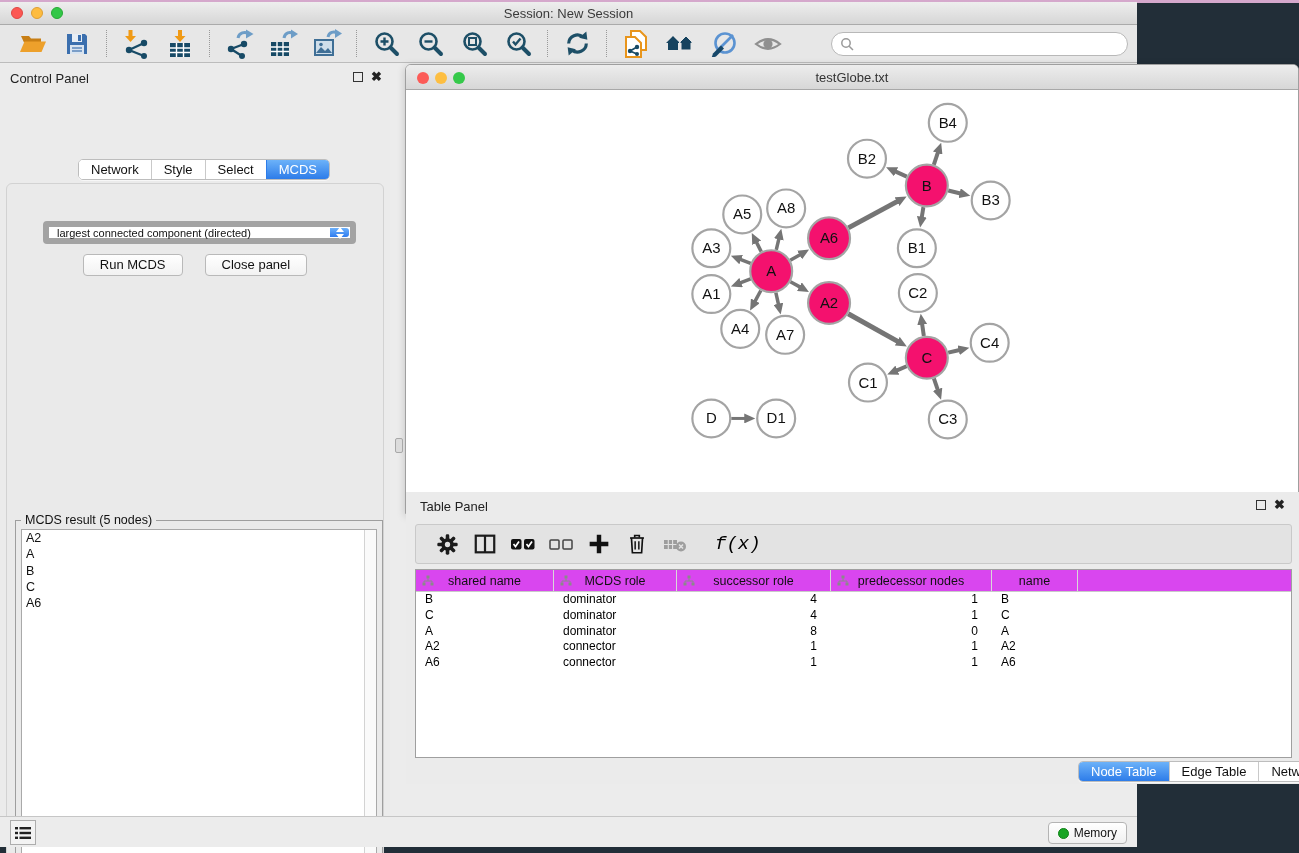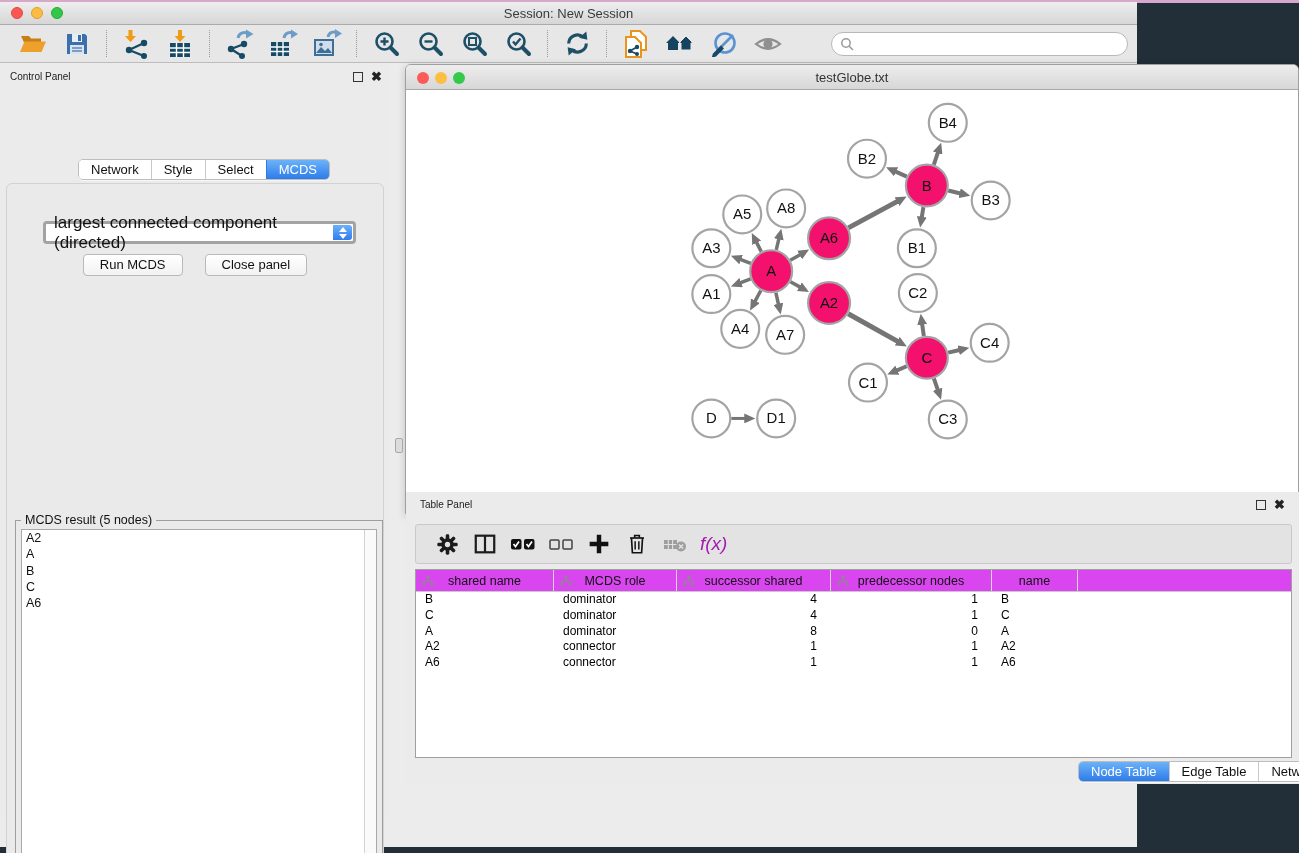--- a/index.html
+++ b/index.html
@@ -21,35 +21,35 @@
   
   .toolbar { position:relative; height:38px; background:#e7e7e7; border-bottom:1px solid #bcbcbc; display:flex; align-items:center; padding-left:11px; }
   .tb-icon { width:32px; height:32px; display:flex; align-items:center; justify-content:center; margin:0 6px; cursor:default; }
   .tb-sep { width:0; height:27px; border-left:1px dotted #999; margin:0 7px; }
   .search-box { position:absolute; right:9px; top:7px; width:297px; height:24px; background:#fff; border:1px solid #b8b8b8; border-radius:12px; display:flex; align-items:center; padding-left:8px; }
   .search-box input { border:none; outline:none; flex:1; font-size:12px; background:transparent; height:18px; }
 
   
   .control-panel { position:absolute; left:0; top:62px; width:390px; height:753px; background:#ebebeb; }
   .panel-titlebar { position:relative; height:30px; }
-  .panel-title { position:absolute; left:10px; top:7px; font-size:10px; color:#222; }
+  .panel-title { position:absolute; left:10px; top:7px; font-size:13px; color:#222; }
   .panel-ctrls { position:absolute; right:8px; top:7px; display:flex; gap:8px; align-items:center; }
   .float-glyph { width:10px; height:10px; border:1.6px solid #333; display:inline-block; }
   .close-glyph { font-size:13px; color:#222; line-height:12px; font-weight:bold; }
 
   .seg-bar { position:absolute; display:flex; border:1px solid #bdbdbd; border-radius:5px; overflow:hidden; background:#fff; height:21px; box-shadow:0 1px 0 rgba(255,255,255,.6); }
   .seg { padding:0 12px; font-size:13px; line-height:19px; color:#111; background:#fff; border-left:1px solid #c9c9c9; white-space:nowrap; }
   .seg:first-child { border-left:none; }
   .seg-active { background:linear-gradient(#6cb2f9,#2d7ce9); color:#fff; border-left-color:#2d7ce9; }
 
   .cp-tabs { left:78px; top:95px; }
 
   .cp-content { position:absolute; left:6px; top:119px; width:378px; height:686px; background:#eaeaea; border:1px solid #d2d2d2; border-radius:6px; }
   .opt-label { position:absolute; left:0; width:100%; top:16px; text-align:center; font-size:13px; color:#111; }
-  .criterion-select { position:absolute; left:36px; top:37px; width:313px; height:23px; background:#fff; border:3px solid #a3a3a3; border-radius:4px; display:flex; align-items:center; font-size:17px; color:#111; padding-left:8px; }
+  .criterion-select { position:absolute; left:36px; top:37px; width:313px; height:23px; background:#fff; border:6px solid #a3a3a3; border-radius:4px; display:flex; align-items:center; font-size:11px; color:#111; padding-left:8px; }
   .select-stepper { position:absolute; right:1px; top:1px; bottom:1px; width:19px; border-radius:0 3px 3px 0; background:linear-gradient(#6db1fb,#2f7cf0); display:flex; flex-direction:column; align-items:center; justify-content:center; gap:2px; }
   .chev-up { width:0; height:0; border-left:4px solid transparent; border-right:4px solid transparent; border-bottom:5px solid #fff; }
   .chev-down { width:0; height:0; border-left:4px solid transparent; border-right:4px solid transparent; border-top:5px solid #fff; }
   .cp-buttons { position:absolute; left:0; width:100%; top:70px; display:flex; justify-content:center; gap:22px; }
   .mac-button { background:linear-gradient(#ffffff,#f2f2f2); border:1px solid #b9b9b9; border-radius:4px; height:22px; padding:0 16px; font-size:13px; color:#111; line-height:20px; }
 
   .group-box { position:absolute; left:8px; top:336px; width:368px; height:344px; border:1px solid #9e9e9e; }
   .group-title { position:absolute; top:-8px; left:5px; background:#eaeaea; padding:0 4px; font-size:12.5px; color:#111; }
   .result-list { position:absolute; left:5px; top:8px; right:5px; bottom:6px; background:#fff; border:1px solid #a9a9a9; overflow:hidden; }
   .result-scroll { position:absolute; top:0; right:0; bottom:0; width:12px; border-left:1px solid #d3d3d3; background:#fafafa; }
@@ -64,21 +64,21 @@
   .net-canvas { position:absolute; left:0; top:25px; right:0; bottom:0; background:#fff; }
   .net-canvas svg { position:absolute; left:0; top:0; width:100%; height:100%; }
   .resize-corner { position:absolute; right:1px; bottom:1px; width:12px; height:12px; background:repeating-linear-gradient(315deg,#b5b5b5 0 1px,transparent 1px 4px); }
   .v-grip { position:absolute; left:395px; top:436px; width:8px; height:15px; background:#dcdcdc; border:1px solid #a8a8a8; border-radius:2px; }
   .h-grip { position:absolute; left:844px; top:512px; width:14px; height:7px; background:#dcdcdc; border:1px solid #a8a8a8; border-radius:2px; }
 
   
   .table-panel { position:absolute; left:406px; top:490px; width:893px; height:292px; background:#ebebeb; }
   .tp-toolbar { position:absolute; left:9px; top:32px; right:7px; height:40px; background:#e3e3e3; border:1px solid #c9c9c9; border-radius:3px; display:flex; align-items:center; padding-left:12px; }
   .tp-icon { width:30px; height:30px; display:flex; align-items:center; justify-content:center; margin:0 4px; }
-  .fx-label { font-family:Liberation Sans, sans-serif; font-style:italic; font-size:19px; color:#a21caf; margin-left:6px; }
+  .fx-label { font-family:Liberation Mono, monospace; font-style:italic; font-size:19px; color:#000000; margin-left:21px; }
 
   .node-table { position:absolute; left:9px; top:77px; right:7px; height:189px; background:#fff; border:1px solid #9f9f9f; overflow:hidden; }
   .table-header { display:flex; height:22px; background:#d946ef; border-bottom:1px solid #c9c9c9; }
   .th { position:relative; display:flex; align-items:center; justify-content:center; font-size:12.5px; color:#111; border-right:1px solid #d8d8d8; }
   .th .col-icon { position:absolute; left:6px; top:5px; }
   .tr { display:flex; height:15.8px; }
   .td { font-size:12px; color:#000; line-height:15.8px; white-space:nowrap; overflow:hidden; }
 
   .bottom-tabs { left:672px; top:269px; position:absolute; }
 
@@ -461,21 +461,21 @@
           </div>
           <div class="th" style="width: 154px;">
             <svg class="col-icon" width="12" height="12" viewBox="0 0 12 12">
               <g fill="#8a8a8a">
                 <rect x="4.5" y="0.5" width="3" height="3"></rect>
                 <rect x="0.5" y="7.5" width="3" height="3"></rect>
                 <rect x="8.5" y="7.5" width="3" height="3"></rect>
               </g>
               <path d="M6 3.5 V6 M2 7.5 V6 H10 V7.5" stroke="#8a8a8a" fill="none"></path>
             </svg>
-            <span>successor shared</span>
+            <span>successor role</span>
           </div>
           <div class="th" style="width: 161px;">
             <svg class="col-icon" width="12" height="12" viewBox="0 0 12 12">
               <g fill="#8a8a8a">
                 <rect x="4.5" y="0.5" width="3" height="3"></rect>
                 <rect x="0.5" y="7.5" width="3" height="3"></rect>
                 <rect x="8.5" y="7.5" width="3" height="3"></rect>
               </g>
               <path d="M6 3.5 V6 M2 7.5 V6 H10 V7.5" stroke="#8a8a8a" fill="none"></path>
             </svg>
@@ -523,14 +523,32 @@
           </div>
         </div>
     </div>
     <div class="seg-bar bottom-tabs" id="bottom-tabs">
         <span class="seg seg-active">Node Table</span>
         <span class="seg">Edge Table</span>
         <span class="seg">Network Table</span>
       </div>
   </div>
 
+  <div class="status-bar">
+    <div class="list-button">
+      <svg width="16" height="14" viewBox="0 0 16 14">
+          <g fill="#222">
+            <rect x="0" y="1" width="3" height="2.4"></rect>
+            <rect x="4.5" y="1" width="11.5" height="2.4"></rect>
+            <rect x="0" y="5.8" width="3" height="2.4"></rect>
+            <rect x="4.5" y="5.8" width="11.5" height="2.4"></rect>
+            <rect x="0" y="10.6" width="3" height="2.4"></rect>
+            <rect x="4.5" y="10.6" width="11.5" height="2.4"></rect>
+          </g>
+        </svg>
+    </div>
+    <div class="memory-button">
+      <span class="memory-dot"></span>
+      <span class="memory-label">Memory</span>
+    </div>
+  </div>
 
 </div>
 
 </body></html>

